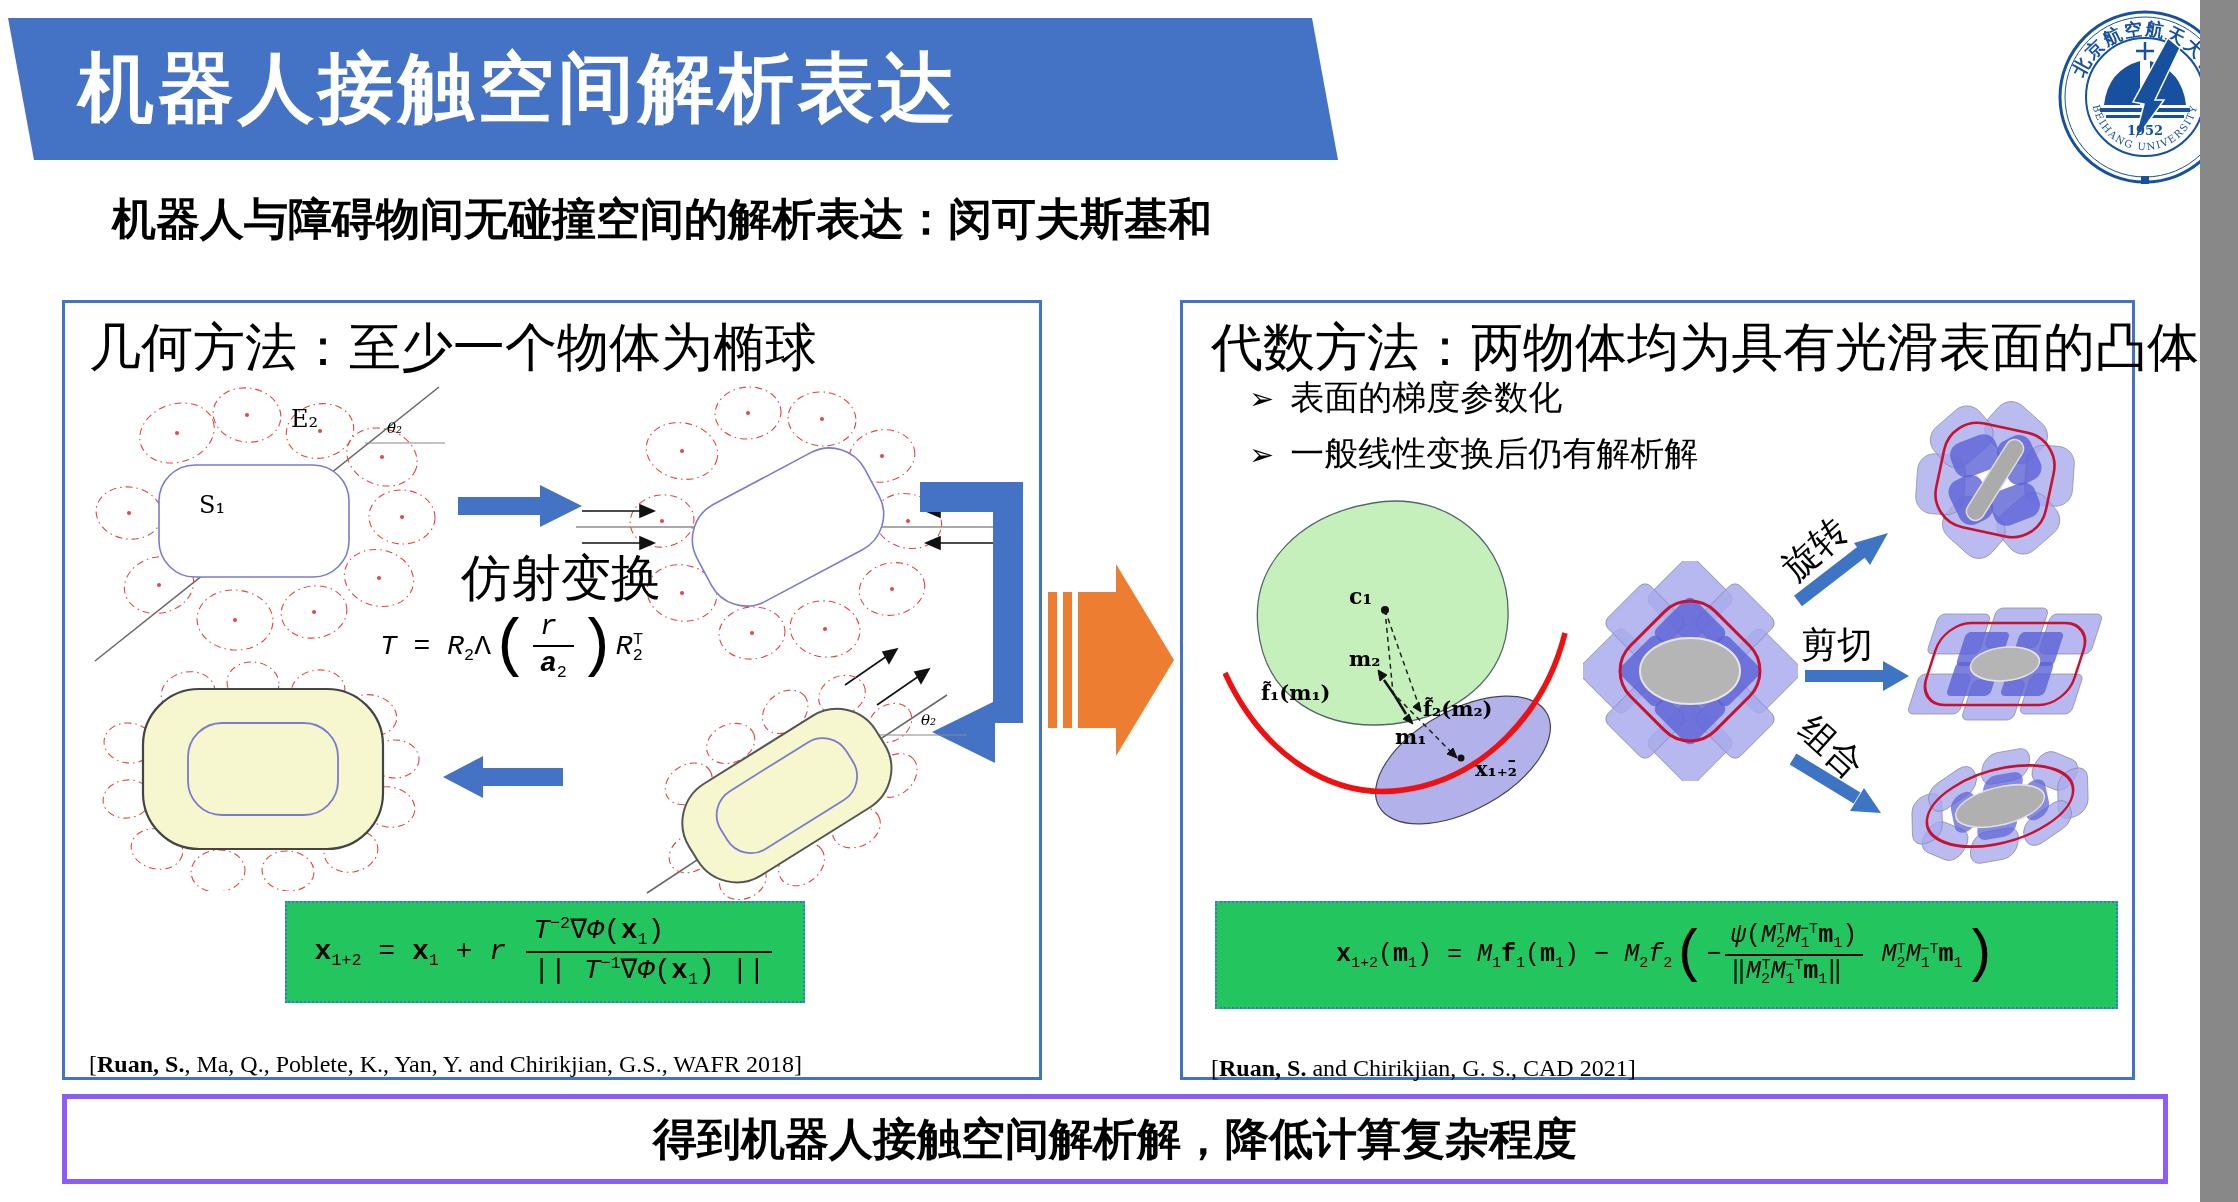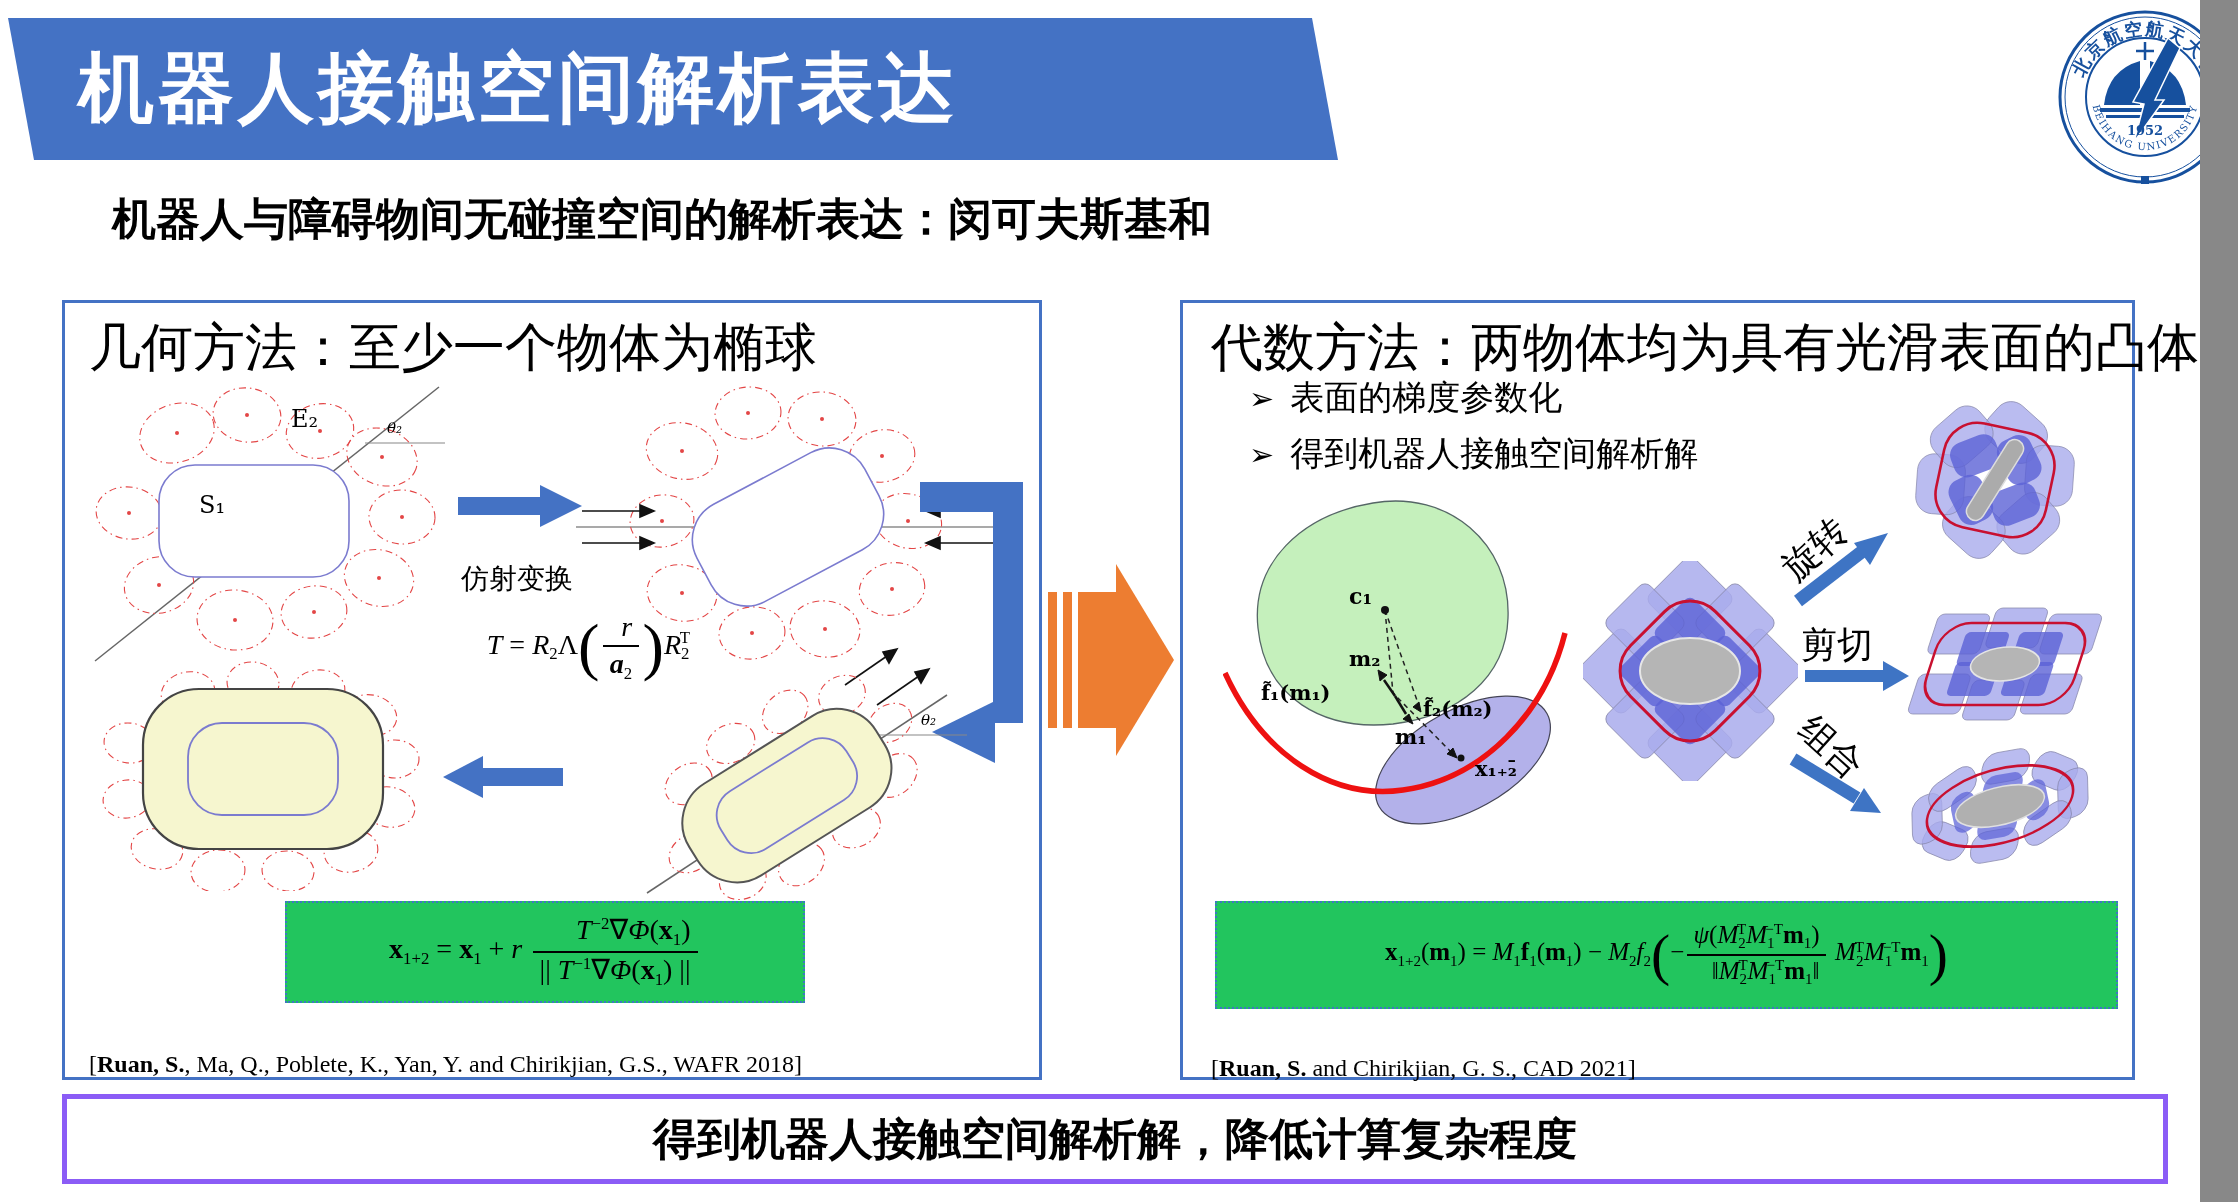--- a/index.html
+++ b/index.html
@@ -21,32 +21,32 @@
   .left-panel{left:62px;top:300px;width:980px;height:780px;}
   .right-panel{left:1180px;top:300px;width:955px;height:780px;}
   .panel-header{position:absolute;font-size:52px;font-weight:400;white-space:nowrap;}
 
   
   .conclusion{left:62px;top:1094px;width:2106px;height:90px;border:5px solid #8b5cf6;
               box-sizing:border-box;display:flex;align-items:center;justify-content:center;}
   .conclusion span{font-size:44px;font-weight:700;white-space:nowrap;}
 
   
-  .affine-label{font-size:28px;white-space:nowrap;margin-top:15px;}
+  .affine-label{font-size:50px;white-space:nowrap;}
   .bullets{display:flex;flex-direction:column;gap:10px;}
   .bullet{display:flex;align-items:baseline;font-size:34px;white-space:nowrap;}
   .bullet .marker{margin-right:16px;font-size:30px;}
   .citation{font-family:"Liberation Serif","DejaVu Serif",serif;font-size:24px;white-space:nowrap;margin-top:16px;}
   .citation b{font-weight:700;}
   .transform-label{font-size:36px;white-space:nowrap;display:inline-block;}
   .rot-neg{transform:rotate(-42deg);}
   .rot-pos{transform:rotate(42deg);}
 
   
-  .formula{font-family:Liberation Serif, serif;text-align:right;white-space:pre;}
+  .formula{font-family:Liberation Mono, monospace;text-align:left;white-space:pre;}
   .formula .it{font-style:italic;}
   .formula .bf{font-weight:700;}
   .formula .bfit{font-weight:700;font-style:italic;}
   .formula .sub{font-size:.6em;vertical-align:-0.35em;}
   .formula .sup{font-size:.6em;vertical-align:0.6em;}
   .formula .ss{font-size:.6em;vertical-align:0.6em;margin-left:-0.58em;}
   .formula .ss2{font-size:.6em;vertical-align:0.6em;margin-left:-0.62em;}
   .formula .frac{display:inline-flex;flex-direction:column;vertical-align:middle;margin:0 .12em;}
   .formula .frac .num{display:block;border-bottom:2px solid #000;padding:0 .25em .05em;line-height:1.15;}
   .formula .frac .den{display:block;padding:.05em .25em 0;line-height:1.15;}
@@ -258,21 +258,21 @@
   <div class="abs panel right-panel">
     <div class="panel-header" style="left:28px;top:10px">代数方法：两物体均为具有光滑表面的凸体</div>
 
     <div class="abs bullets" style="left:66px;top:72px">
       <div class="bullet">
         <span class="marker">➢</span>
         <span>表面的梯度参数化</span>
       </div>
       <div class="bullet">
         <span class="marker">➢</span>
-        <span>得到机器人接触空间解析解</span>
+        <span>一般线性变换后仍有解析解</span>
       </div>
     </div>
 
     <svg class="abs" style="left:40px;top:185px" width="430" height="370" viewBox="0 0 430 370">
       <path d="M 150 15 C 225 2 288 55 285 130 C 283 190 235 228 170 236 C 100 243 42 210 35 140 C 28 75 78 27 150 15 Z" fill="#C5F0BC" stroke="#566" stroke-width="1.3"></path>
       <ellipse cx="240" cy="272" rx="96" ry="50" transform="rotate(-29 240 272)" fill="#B3B1EA" stroke="#445" stroke-width="1.2"></ellipse>
       <path d="M 2 185 C 40 268 110 312 180 302 C 260 291 322 225 342 145" fill="none" stroke="#EE1111" stroke-width="5.5"></path>
       <g stroke="#222" stroke-width="1.5" stroke-dasharray="5 4" fill="none">
         <path d="M 162 122 L 170 205 L 230 266"></path>
         <path d="M 162 122 L 196 218"></path>

